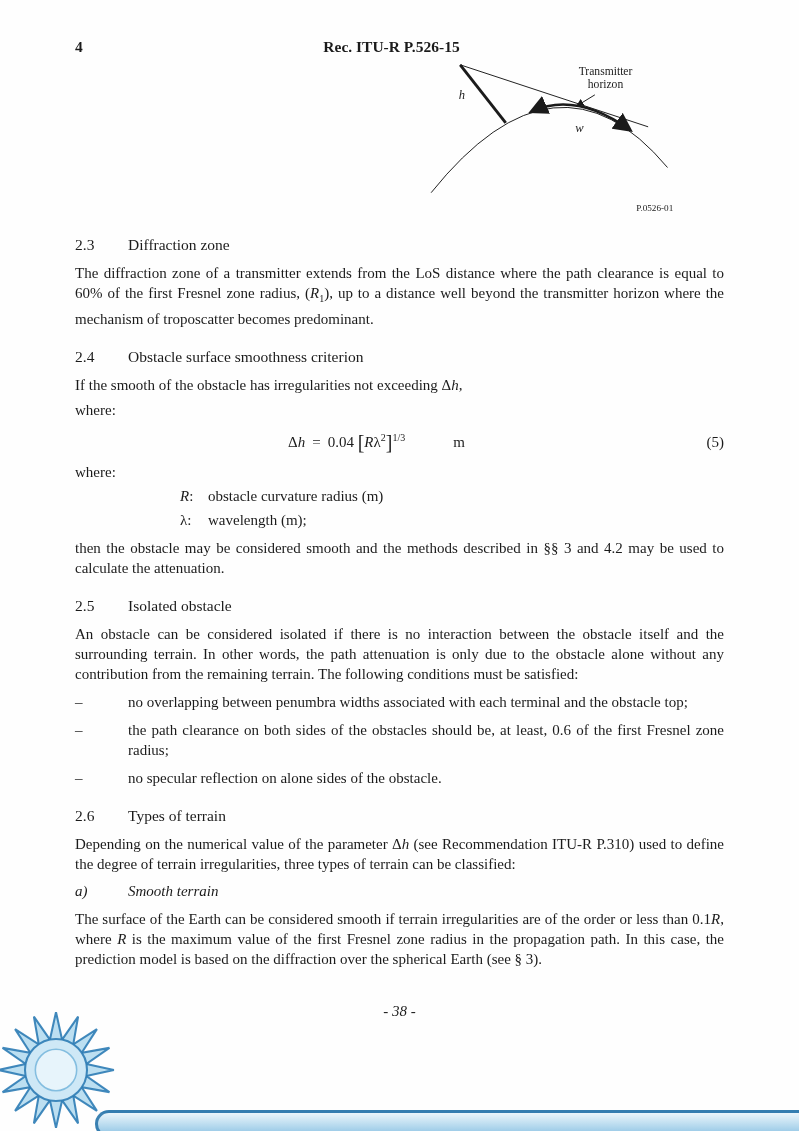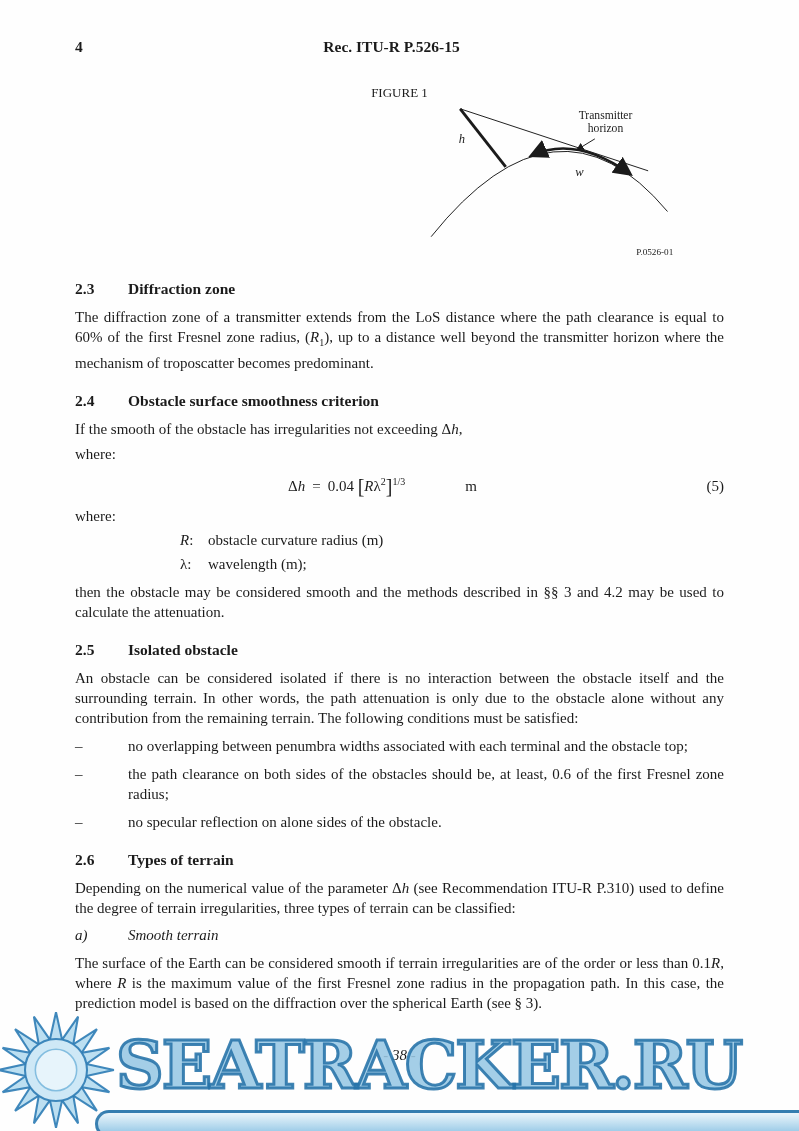--- a/index.html
+++ b/index.html
@@ -16,27 +16,27 @@
   .content { padding:38px 75px 0 75px; position:relative; z-index:1; }
 
   .doc-header { position:relative; font-weight:bold; font-size:15.5px; height:19px; }
   .doc-header .title { position:absolute; left:0; right:16px; text-align:center; }
 
   .fig-label   { text-align:center; font-size:13px; margin-top:28px; }
   .fig-caption { text-align:center; font-size:13.5px; font-weight:bold; margin-top:3px; }
   .diagram     { text-align:right; margin-top:2px; height:158px; }
   .diagram text { font-family:"Liberation Serif",serif; fill:#1b1b1b; }
 
-  .sec-head { font-weight:bold; font-size:15.5px; margin-top:19px; }
+  .sec-head { font-weight:normal; font-size:15.5px; margin-top:19px; }
   .sec-num  { display:inline-block; width:53px; }
 
   p.body { font-size:15px; line-height:20px; text-align:justify; margin-top:9px; }
   .where { font-size:15px; margin-top:7px; }
 
-  .equation { display:flex; align-items:center; font-size:15px; margin-top:8px; height:30px;gap:12px; }
+  .equation { display:flex; align-items:center; font-size:15px; margin-top:8px; height:30px; }
   .eq-formula { margin-left:213px; white-space:nowrap; }
   .eq-rel  { margin:0 7px; }
   .brk { font-size:20px; vertical-align:-2px; }
   sup { font-size:10px; }
   sub { font-size:10px; }
   .eq-unit { margin-left:48px; }
   .eq-num  { margin-left:auto; }
 
   .defrow  { display:flex; font-size:15px; margin-top:7px; }
   .defterm { margin-left:105px; width:28px; flex:none; }
@@ -71,21 +71,20 @@
 <body>
 
 <div class="page">
   <div class="content">
 
     <div class="doc-header">
       <span>4</span>
       <span class="title">Rec.  ITU-R P.526-15</span>
     </div>
 
-    <div class="fig-label">FIGURE 1</div>
 
     <div class="diagram">
       <svg width="330" height="155" viewBox="0 0 320 160">
         <defs>
           <marker id="arw" viewBox="0 0 10 10" refX="8" refY="5" markerWidth="8" markerHeight="8" orient="auto-start-reverse">
             <path d="M0,0 L10,5 L0,10 z" fill="#1b1b1b"></path>
           </marker>
         </defs>
         <path d="M 28 138 Q 158 -24 272 112" fill="none" stroke="#1b1b1b" stroke-width="1"></path>
         <line x1="58" y1="6" x2="105" y2="66" stroke="#1b1b1b" stroke-width="3"></line>
@@ -161,16 +160,15 @@
 
     <div class="pagefoot">- 38 -</div>
   </div>
 
   <div class="watermark">
     <svg class="wm-sun" width="124" height="124" viewBox="0 0 120 120">
       <polygon points="116,60 89.4,65.9 111.7,81.4 84.9,76.7 99.6,99.6 76.7,84.9 81.4,111.7 65.9,89.4 60,116 54.1,89.4 38.6,111.7 43.3,84.9 20.4,99.6 35.1,76.7 8.3,81.4 30.6,65.9 4,60 30.6,54.1 8.3,38.6 35.1,43.3 20.4,20.4 43.3,35.1 38.6,8.3 54.1,30.6 60,4 65.9,30.6 81.4,8.3 76.7,35.1 99.6,20.4 84.9,43.3 111.7,38.6 89.4,54.1" fill="rgba(181,220,240,0.9)" stroke="rgba(45,124,181,0.9)" stroke-width="2"></polygon>
       <circle cx="60" cy="60" r="30" fill="rgba(207,232,246,0.95)" stroke="rgba(45,124,181,0.9)" stroke-width="2"></circle>
       <circle cx="60" cy="60" r="20" fill="rgba(232,244,251,0.95)" stroke="rgba(122,184,221,0.9)" stroke-width="1.5"></circle>
     </svg>
-    <div class="wm-text">SEATRACKER.RU</div>
     <div class="wm-bar"></div>
   </div>
 </div>
 
 </body></html>

